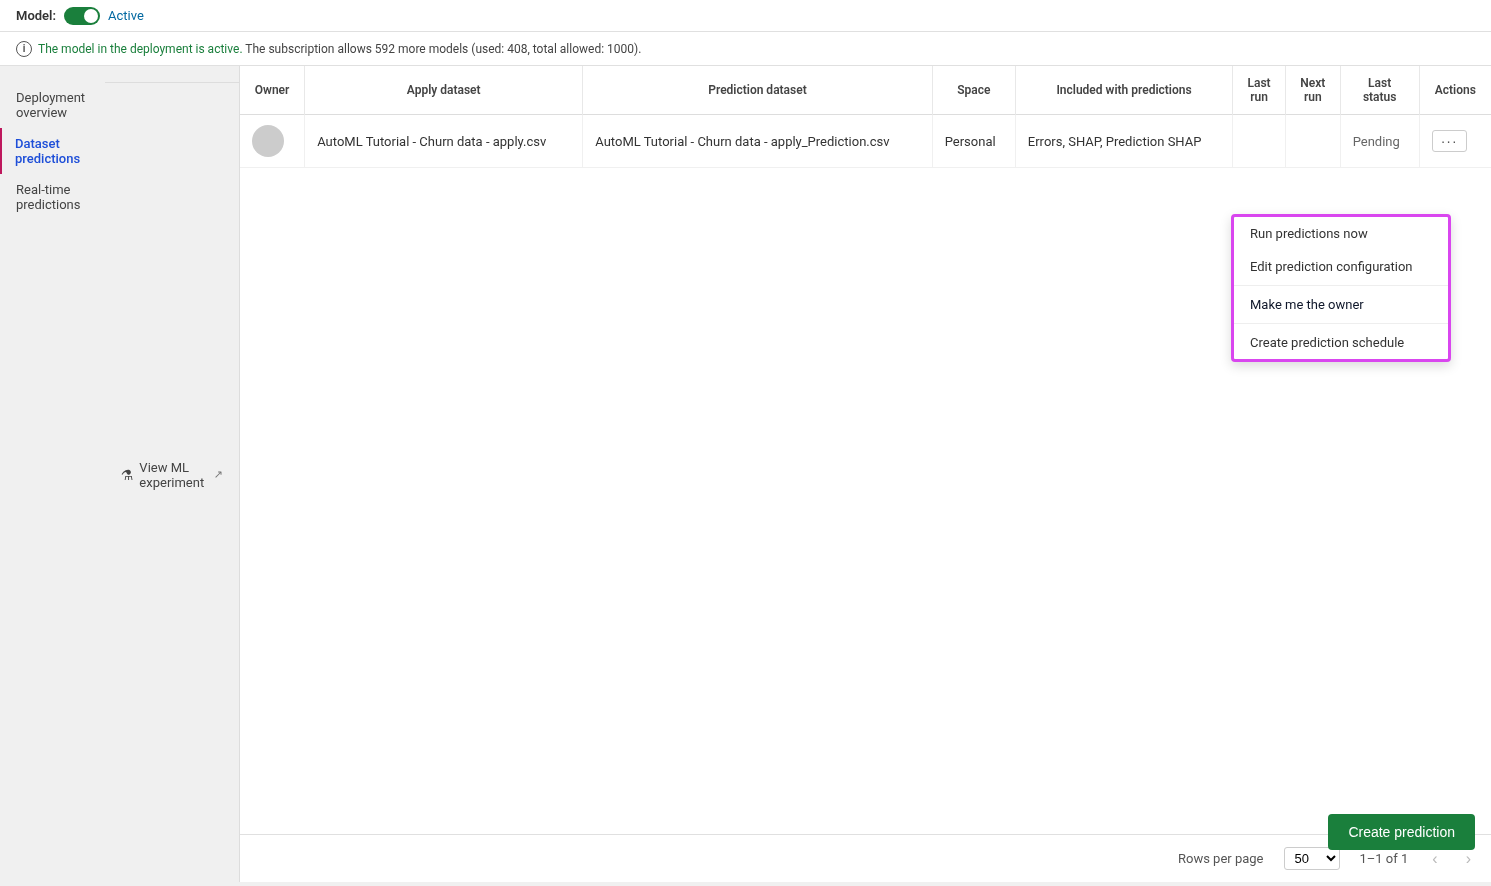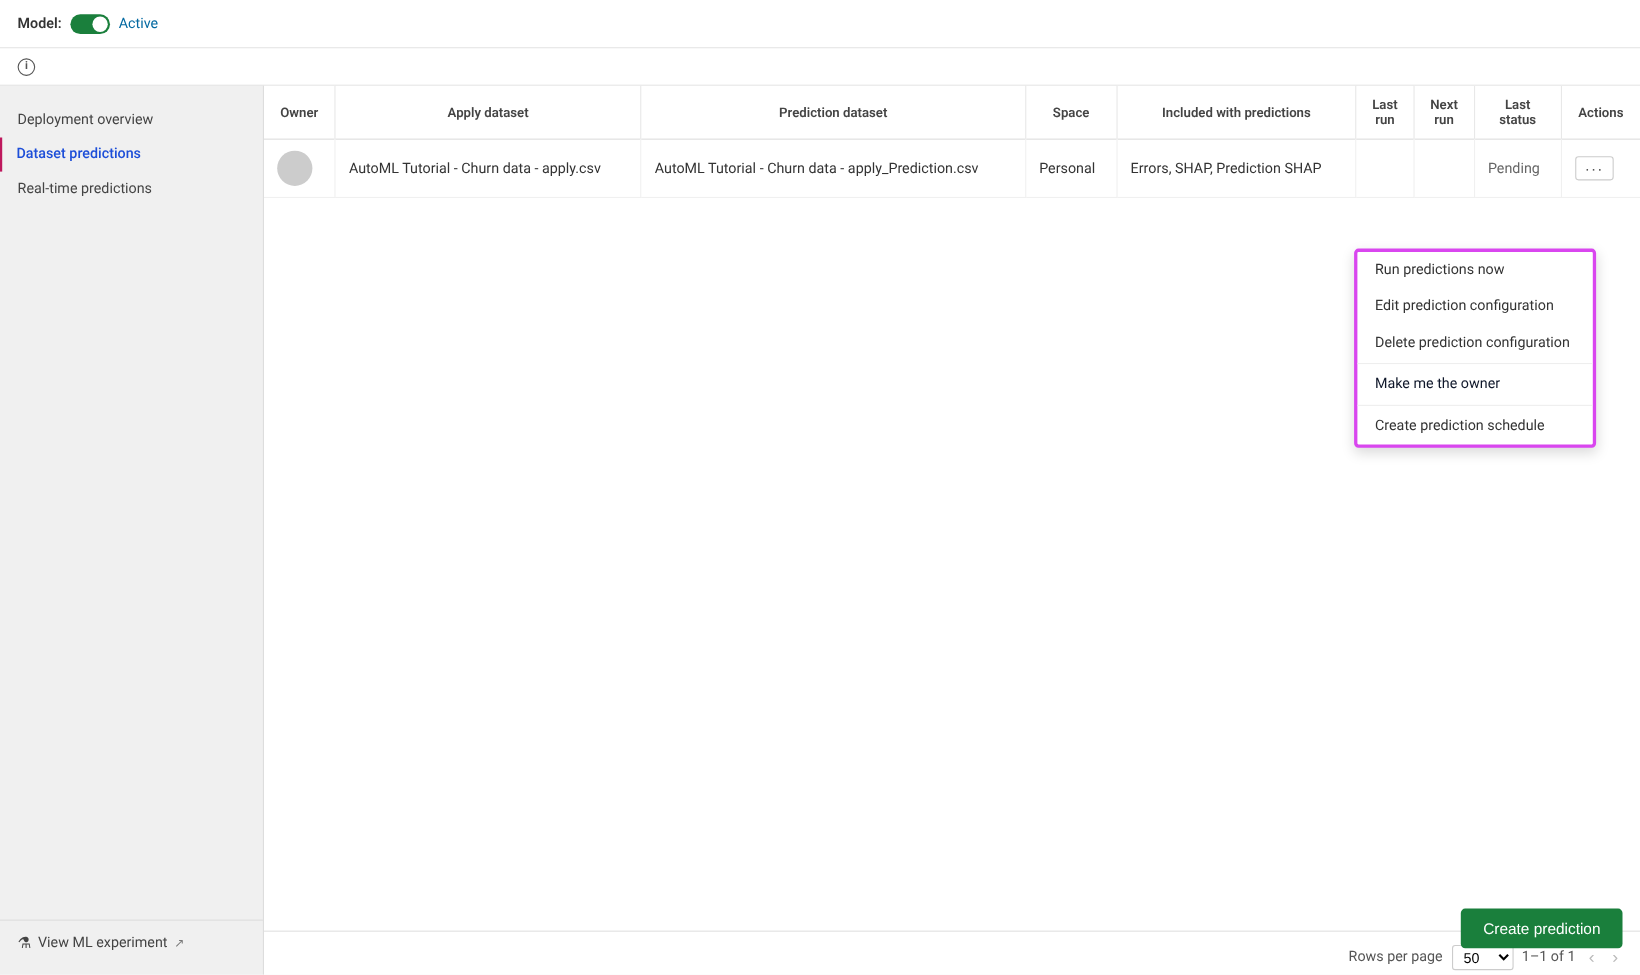--- a/index.html
+++ b/index.html
@@ -5,21 +5,21 @@
     * { box-sizing: border-box; margin: 0; padding: 0; }
     body { font-family: -apple-system, BlinkMacSystemFont, 'Segoe UI', Roboto, sans-serif; font-size: 13px; background: #f0f0f0; color: #333; height: 886px; width: 1491px; overflow: hidden; }
 
     .top-bar {
       background: #fff;
       padding: 8px 16px;
       border-bottom: 1px solid #e0e0e0;
       display: flex;
       align-items: center;
       gap: 8px;
-      height: 44px;
+      height: 32px;
     }
     .model-label { font-weight: 600; font-size: 13px; color: #333; }
     .toggle-switch {
       width: 36px; height: 18px; background: #1a7f3c; border-radius: 9px;
       position: relative; display: inline-block;
     }
     .toggle-knob {
       width: 14px; height: 14px; background: #fff; border-radius: 50%;
       position: absolute; top: 2px; right: 2px;
     }
@@ -43,21 +43,21 @@
     .info-text .green { color: #1a7f3c; }
 
     .main-layout { display: flex; height: calc(886px - 70px); }
 
     .sidebar {
       width: 240px;
       background: #f0f0f0;
       padding: 16px 0;
       border-right: 1px solid #ddd;
       display: flex;
-      flex-direction: column;
+      flex-direction: row;
       justify-content: space-between;
     }
     .nav-item {
       padding: 8px 16px;
       cursor: pointer;
       font-size: 13px;
       color: #444;
     }
     .nav-item.active {
       color: #1d4ed8;
@@ -124,21 +124,21 @@
       letter-spacing: 1px;
     }
 
     .footer-bar {
       height: 48px;
       border-top: 1px solid #e0e0e0;
       display: flex;
       align-items: center;
       justify-content: flex-end;
       padding: 0 16px;
-      gap: 8px;
+      gap: 20px;
       background: #fff;
     }
     .rows-per-page { font-size: 13px; color: #555; }
     .page-select {
       border: 1px solid #ccc; border-radius: 3px; padding: 2px 6px;
       font-size: 13px; cursor: pointer; background: #fff;
     }
     .page-info { font-size: 13px; color: #555; }
     .page-nav-btn {
       background: none; border: none; cursor: pointer; color: #555;
@@ -187,20 +187,24 @@
 <div class="top-bar">
   <span class="model-label">Model:</span>
   <div class="toggle-switch">
     <div class="toggle-knob"></div>
   </div>
   <span class="active-label">Active</span>
 </div>
 
 <div class="info-bar">
   <div class="info-icon">i</div>
+  <span class="info-text">
+    <span class="green">The model in the deployment is active.</span>
+    <span> The subscription allows 592 more models (used: 408, total allowed: 1000).</span>
+  </span>
 </div>
 
 <div class="main-layout">
 
   <div class="sidebar">
     <div>
       <div class="nav-item">
         <span>Deployment overview</span>
       </div>
       <div class="nav-item active">
@@ -250,21 +254,20 @@
             <td>
               <button class="actions-btn">···</button>
             </td>
           </tr>
         </tbody>
       </table>
 
       <div class="dropdown-menu">
         <div class="dropdown-item">Run predictions now</div>
         <div class="dropdown-item">Edit prediction configuration</div>
-        <div class="dropdown-item">Delete prediction configuration</div>
         <div class="dropdown-divider"></div>
         <div class="dropdown-item disabled">Make me the owner</div>
         <div class="dropdown-divider"></div>
         <div class="dropdown-item">Create prediction schedule</div>
       </div>
     </div>
 
     <div class="footer-bar">
       <span class="rows-per-page">Rows per page</span>
       <select class="page-select">

